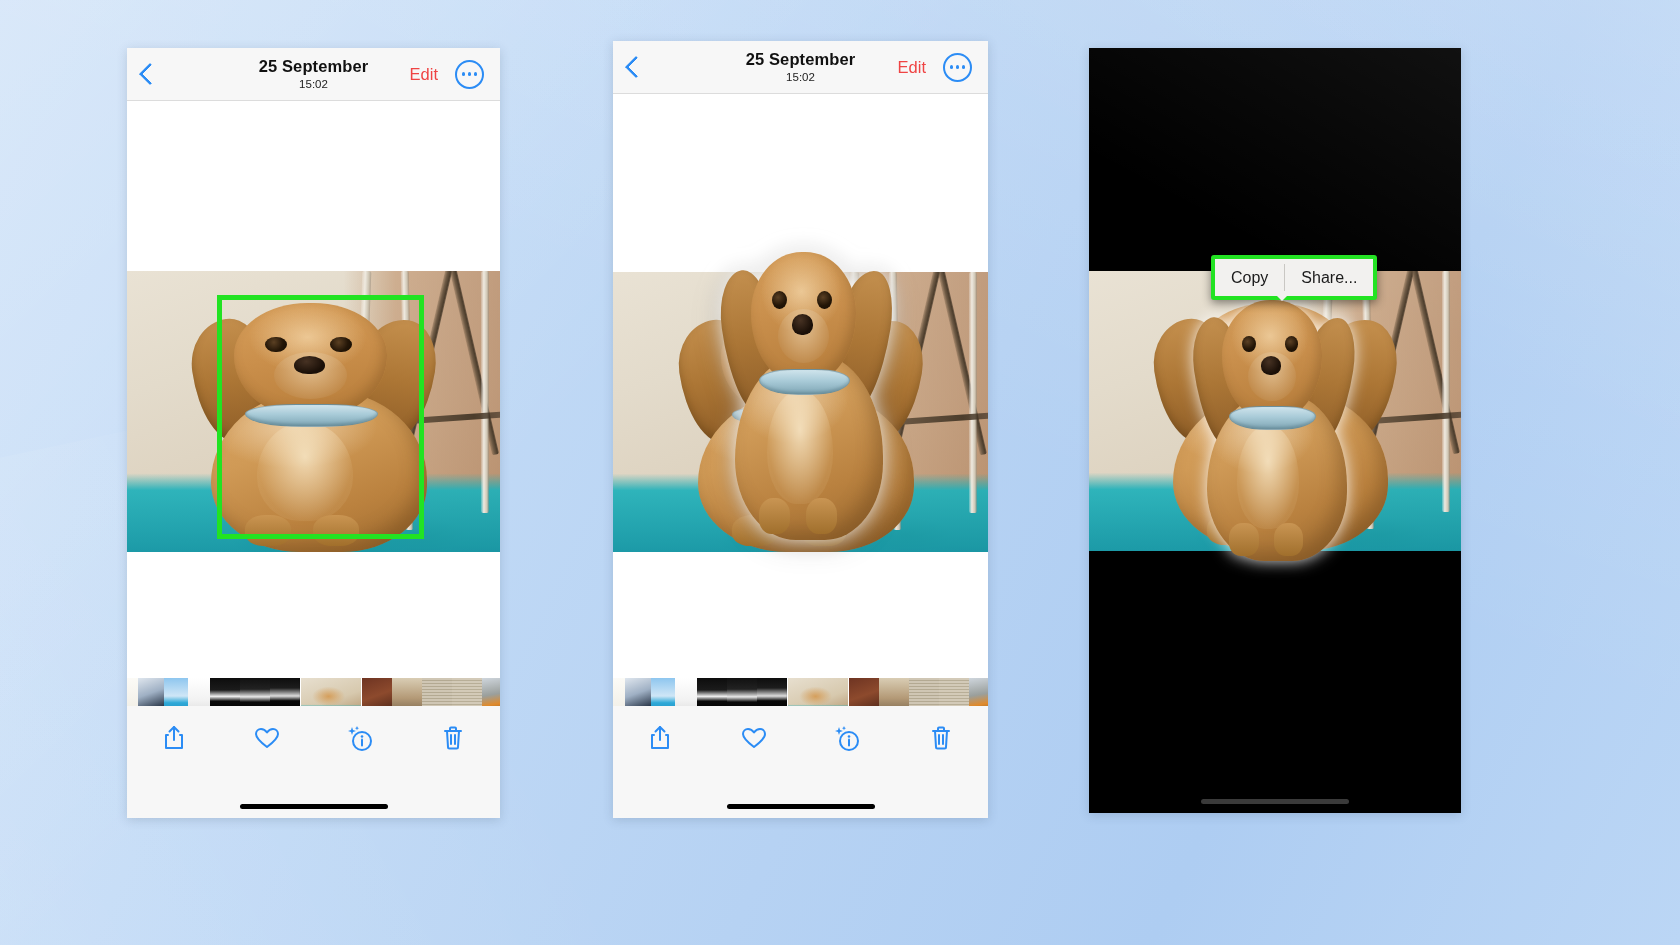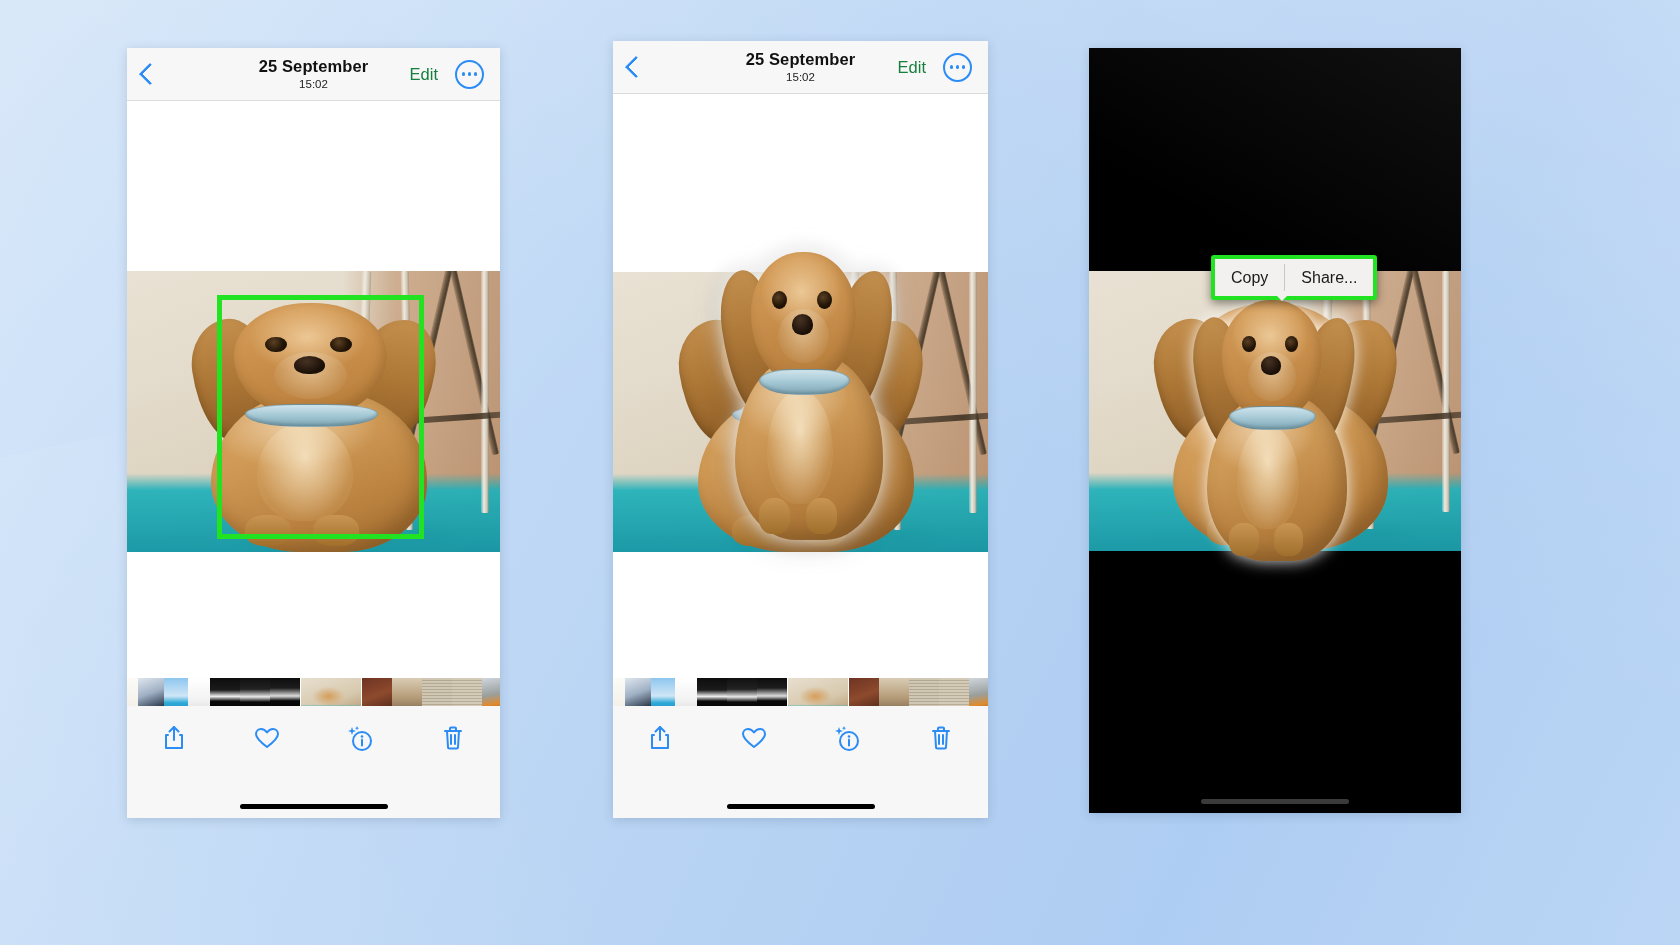--- a/index.html
+++ b/index.html
@@ -95,21 +95,21 @@
   }
   .nav-sub {
     font-size: 11.5px;
     color: #222;
     margin-top: 4px;
   }
   .nav-edit {
     position: absolute;
     right: 62px;
     font-size: 16.5px;
-    color: #15803d;
+    color: #ef4444;
   }
   .nav-more {
     position: absolute;
     right: 16px;
     width: 25px;
     height: 25px;
     border: 2px solid #2b8cf5;
     border-radius: 50%;
     display: flex;
     align-items: center;

